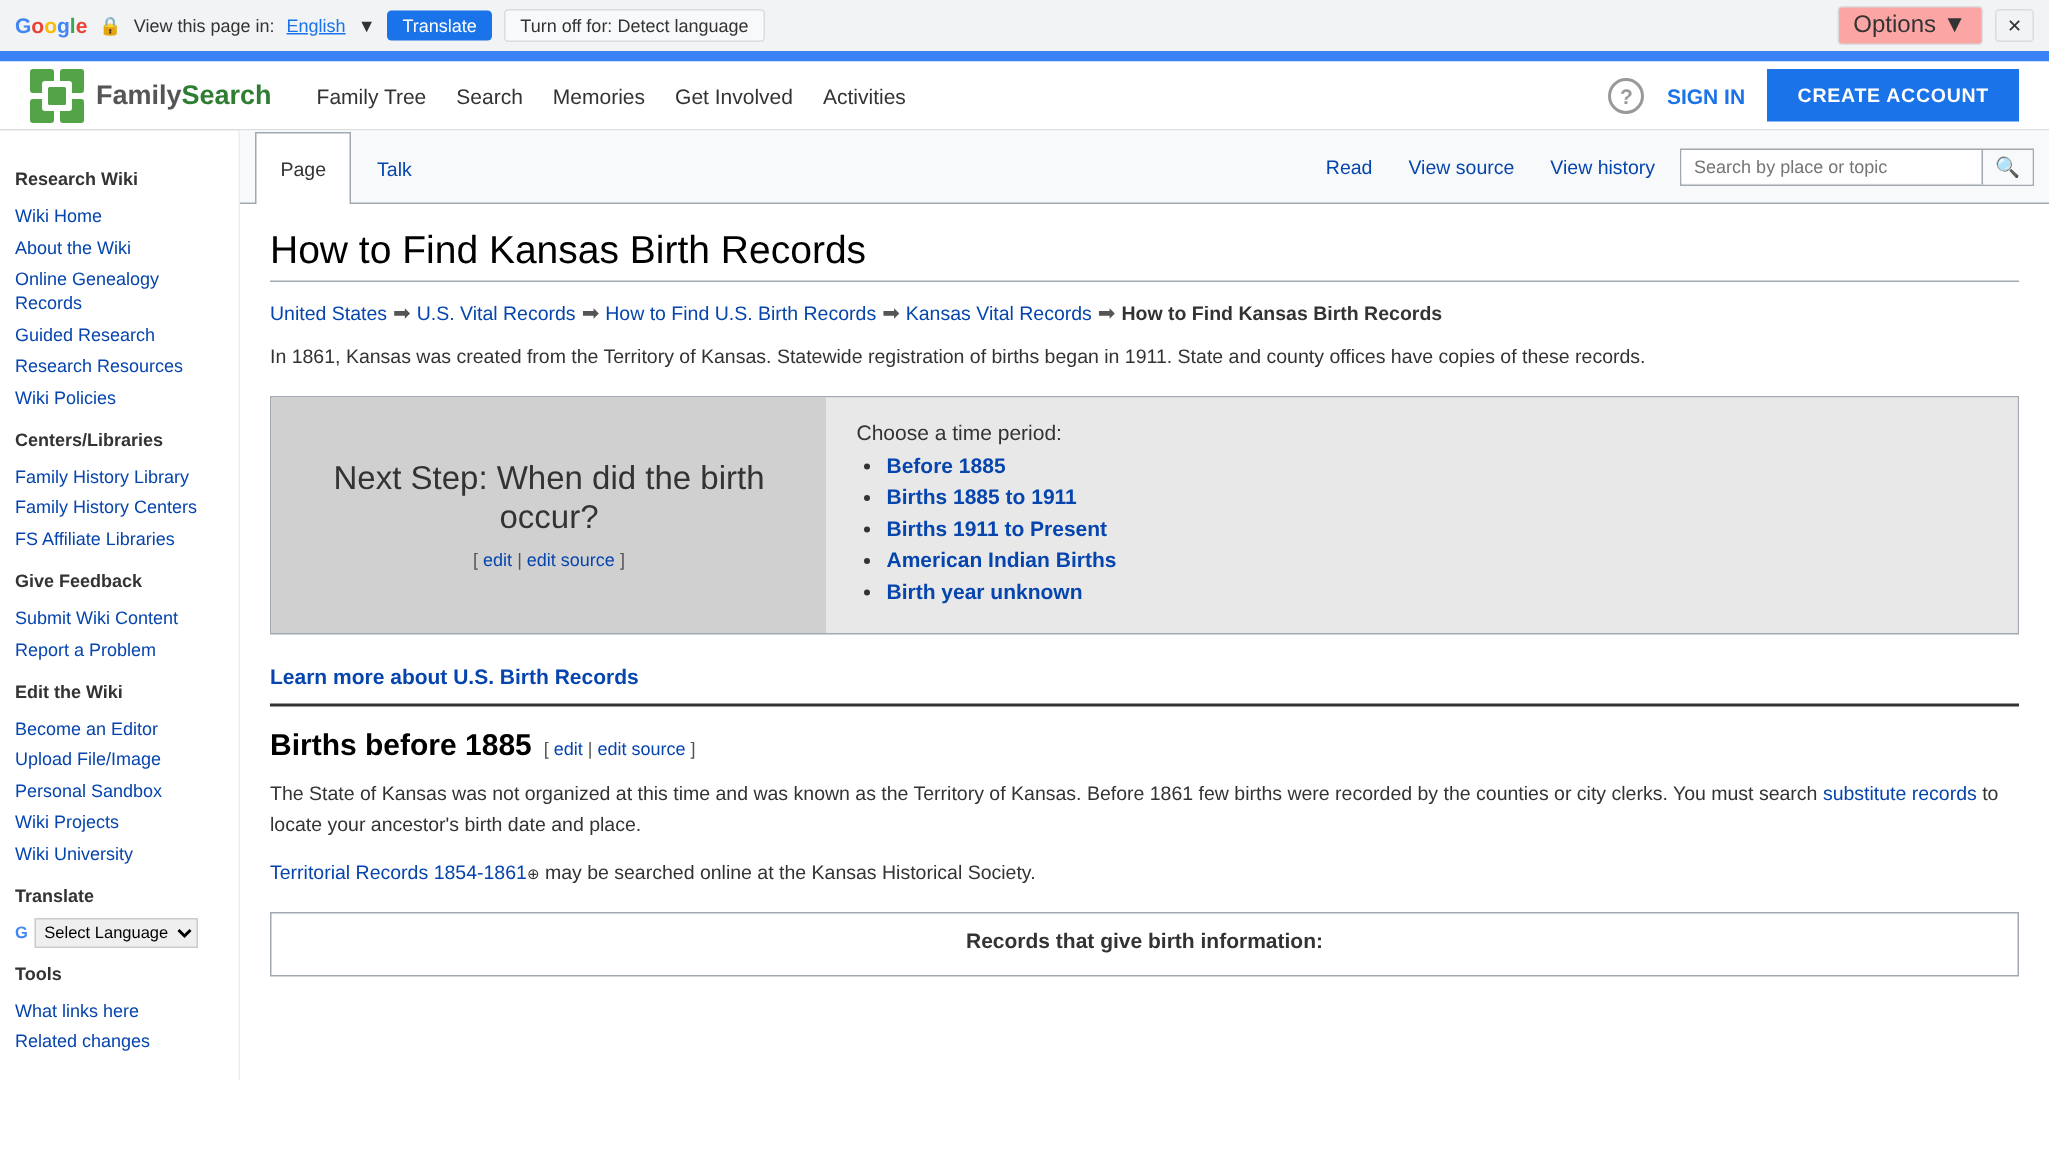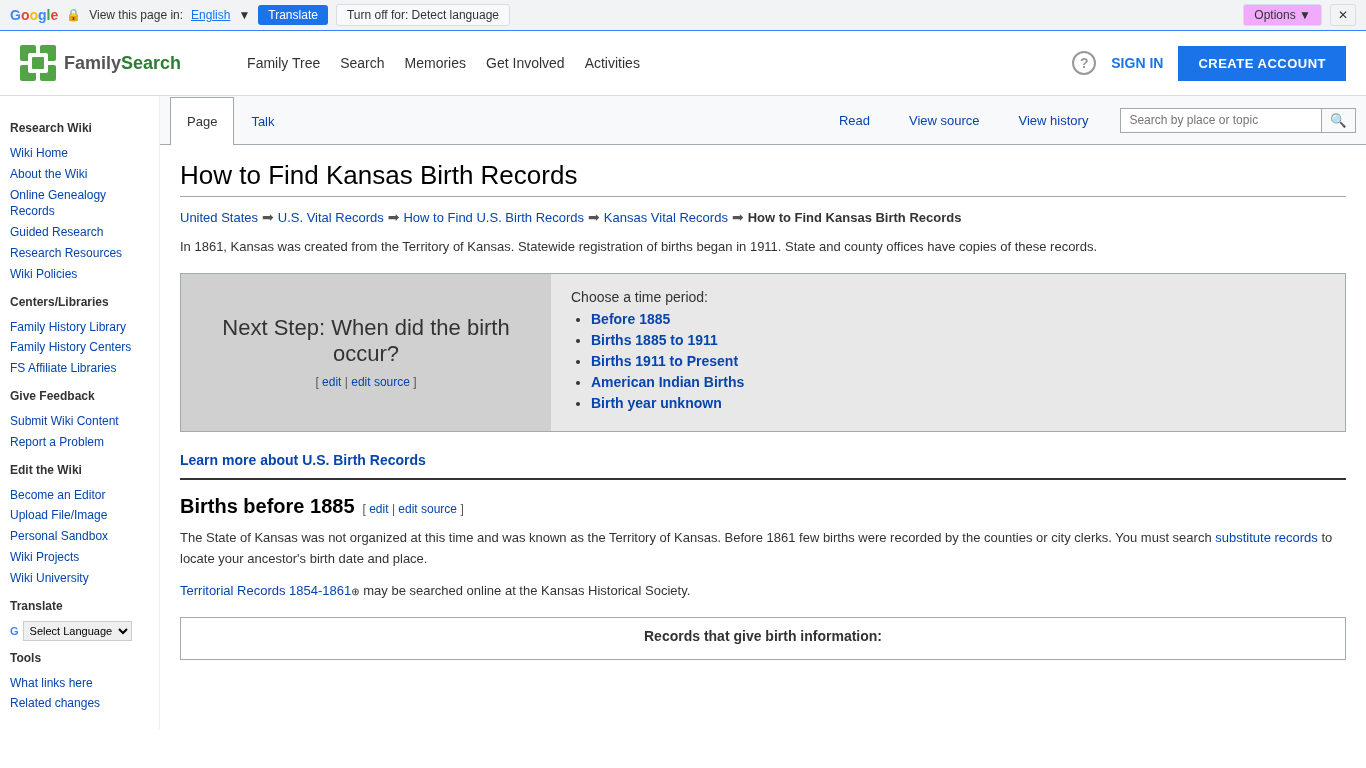--- a/index.html
+++ b/index.html
@@ -1,21 +1,21 @@
 <!DOCTYPE html>
 <html><head>
   <meta charset="utf-8">
   <style>
     * { box-sizing: border-box; margin: 0; padding: 0; }
     body { font-family: Arial, sans-serif; font-size: 13px; color: #333; background: #fff; }
 
     
     .translate-bar {
       background: #f1f3f4;
-      border-bottom: 1px solid #3b82f6;
+      border-bottom: 7px solid #3b82f6;
       padding: 4px 10px;
       display: flex;
       align-items: center;
       gap: 8px;
       font-size: 12px;
       color: #333;
     }
     .translate-bar .google-logo {
       font-size: 14px;
       font-weight: bold;
@@ -41,47 +41,46 @@
       background: #f8f9fa;
       color: #333;
       border: 1px solid #dadce0;
       padding: 3px 10px;
       border-radius: 3px;
       cursor: pointer;
       font-size: 12px;
     }
     .options-btn {
       margin-left: auto;
-      background: #f0abfc;
+      background: #fca5a5;
       color: #333;
       border: 1px solid #dadce0;
       padding: 3px 10px;
       border-radius: 3px;
       cursor: pointer;
-      font-size: 12px;
+      font-size: 16px;
     }
     .close-btn {
       background: none;
       border: 1px solid #dadce0;
       padding: 3px 7px;
       border-radius: 3px;
       cursor: pointer;
       font-size: 12px;
       color: #333;
     }
 
     
     .main-nav {
       background: #fff;
       border-bottom: 1px solid #ddd;
       display: flex;
       align-items: center;
       padding: 0 20px;
-      height: 65px;
-      gap: 36px;
+      height: 46px;
     }
     .logo-area {
       display: flex;
       align-items: center;
       gap: 8px;
       margin-right: 30px;
       text-decoration: none;
       color: #333;
     }
     .logo-icon {
@@ -199,21 +198,21 @@
     .tab.active {
       background: #fff;
       border-color: #a2a9b1;
       border-bottom-color: #fff;
       color: #333;
     }
     .tab-actions {
       margin-left: auto;
       display: flex;
       align-items: center;
-      gap: 15px;
+      gap: 0;
       justify-content: center;
     }
     .tab-action {
       padding: 8px 12px;
       font-size: 13px;
       color: #0645ad;
       text-decoration: none;
       cursor: pointer;
     }
     .search-tab-area {

